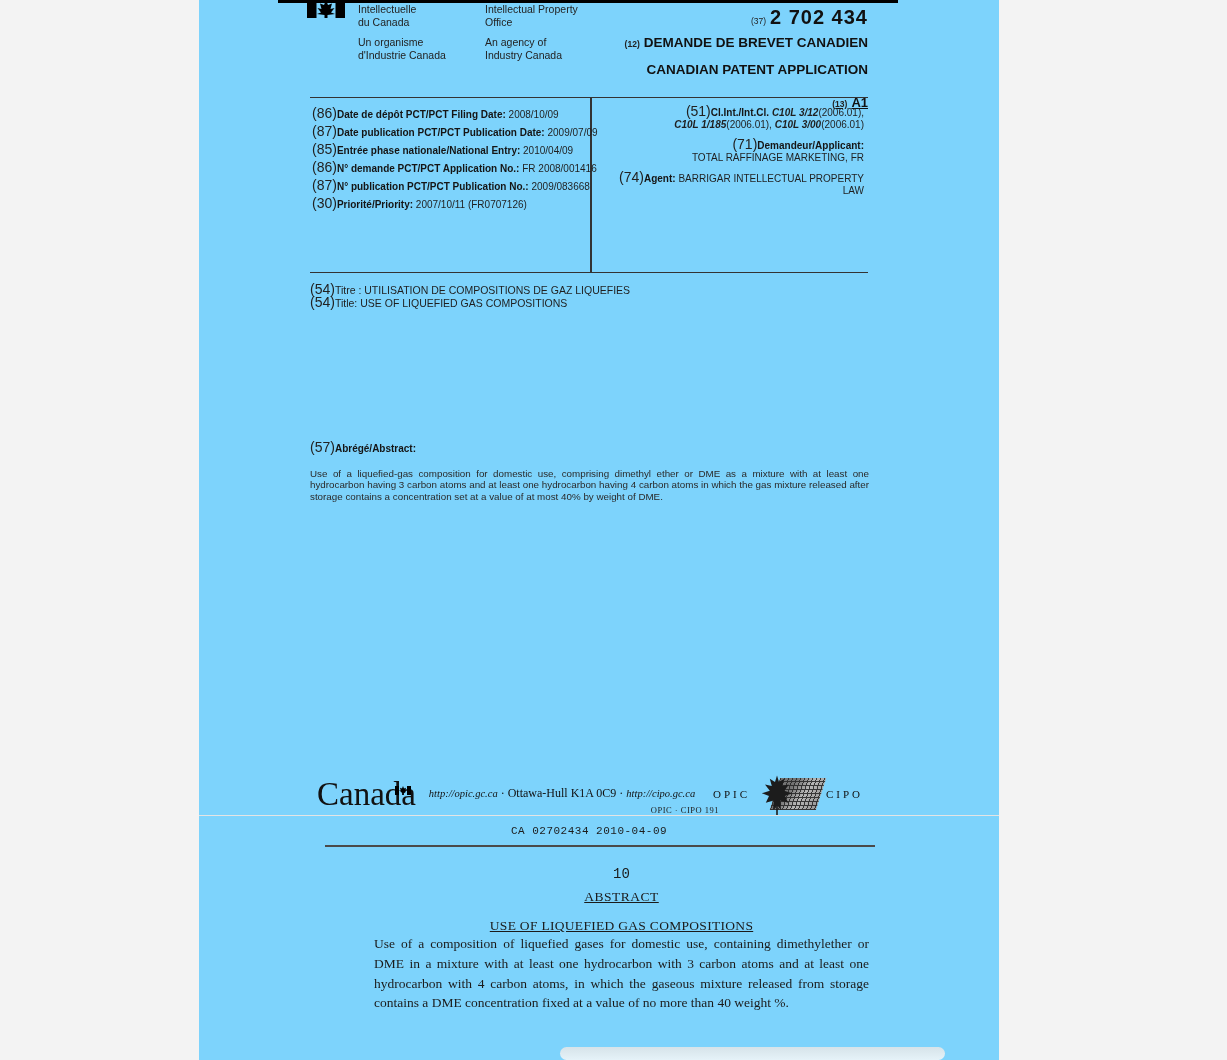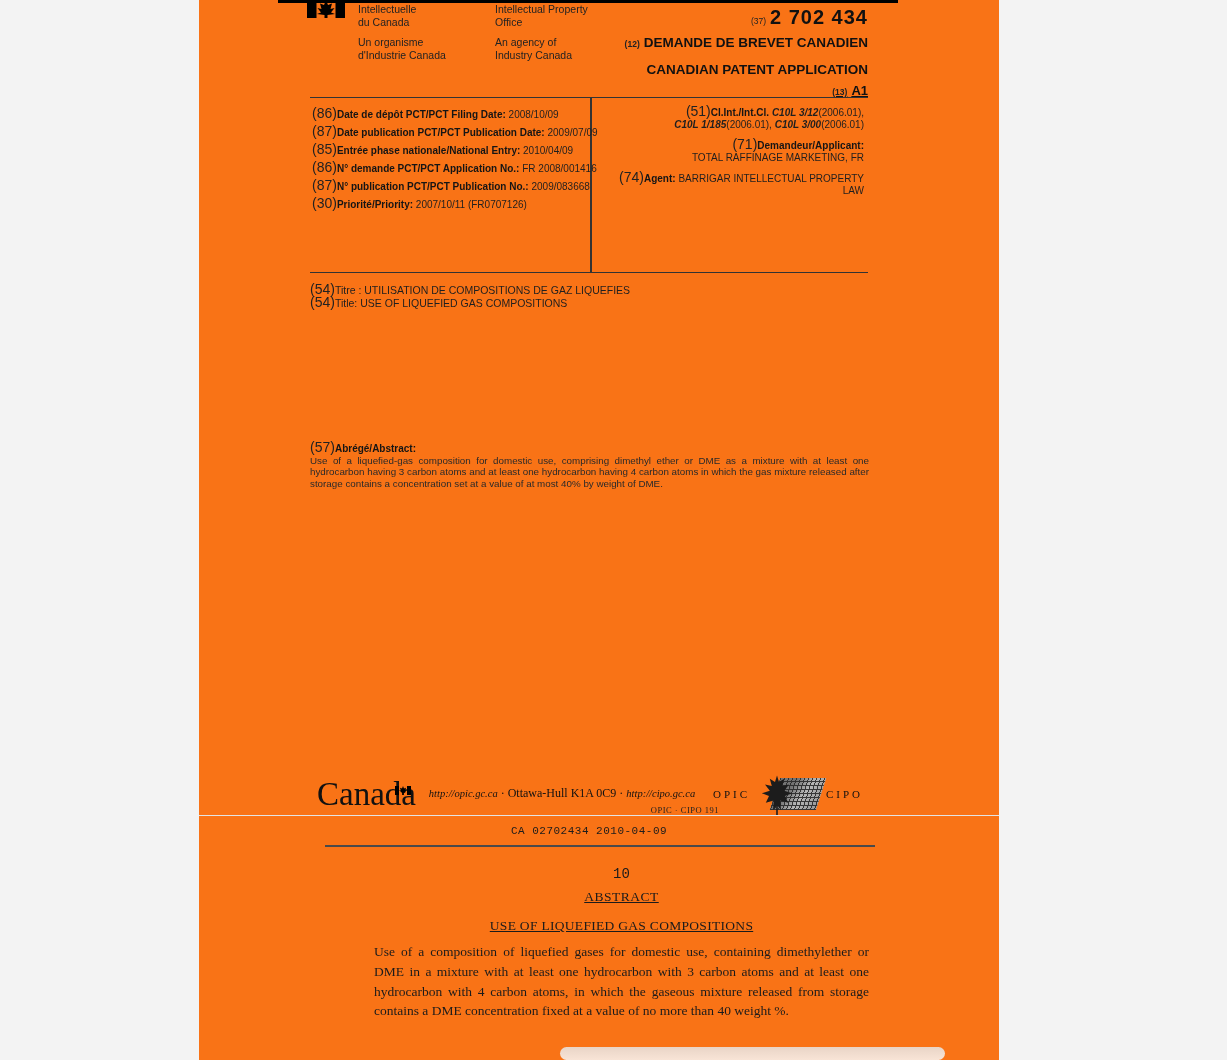--- a/index.html
+++ b/index.html
@@ -1,32 +1,32 @@
 <!DOCTYPE html>
 <html><head>
 <meta charset="utf-8">
 <style>
   * { margin:0; padding:0; box-sizing:border-box; }
   html,body { width:1227px; height:1060px; background:#f3f3f3; overflow:hidden;
               font-family:"Liberation Sans", sans-serif; }
-  .page { position:absolute; left:199px; top:0; width:800px; height:1060px; background:#f97316; color:#1f1f1f; }
+  .page { position:absolute; left:199px; top:0; width:800px; height:1060px; background:#7dd3fc; color:#1f1f1f; }
 
   
   .topbar { position:absolute; left:79px; top:0; width:620px; height:3px; background:#000; }
   .flag-badge { position:absolute; left:108px; top:0; width:38px; height:18px; }
   .agency-col { position:absolute; top:3px; font-size:10.5px; line-height:12.5px; color:#222; }
   .agency-fr { left:159px; }
-  .agency-en { left:296px; }
+  .agency-en { left:286px; }
   .agency-sub { margin-top:8px; }
 
   .pubblock { position:absolute; left:420px; top:6px; width:249px; text-align:right; }
   .paren { font-size:8.5px; color:#222; margin-right:4px; letter-spacing:0; }
   .pubnum { font-size:20px; font-weight:bold; letter-spacing:1px; color:#111; }
   .kindline { font-size:13.5px; font-weight:bold; color:#111; line-height:23px; margin-top:2px; }
-  .kindcode { font-size:13px; font-weight:bold; color:#111; margin-top:2px;text-decoration:underline; }
+  .kindcode { font-size:13px; font-weight:bold; color:#111; margin-top:14px;text-decoration:underline; }
 
   
   .biblio { position:absolute; left:111px; top:97px; width:558px; height:176px;
             border-top:1.5px solid #333; border-bottom:1.5px solid #333; font-size:10px; }
   .biblio .vsep { position:absolute; left:280px; top:0; bottom:0; width:1.5px; background:#333; }
   .bib-left { position:absolute; left:2px; top:7px; width:272px; }
   .bib-left .row { line-height:16px; white-space:nowrap; }
   .bib-right { position:absolute; left:288px; top:7px; width:266px;text-align:right; }
   .fnum { font-size:14px; color:#222; margin-right:0; }
   .flabel { font-weight:bold; color:#151515; }
@@ -35,21 +35,21 @@
   .rfield { line-height:12px; margin-bottom:7px; }
   .rindent { padding-left:18px; }
 
   
   .titles { position:absolute; left:111px; top:284px; font-size:10.5px; line-height:11.5px; }
   .titles .row { white-space:nowrap; }
 
   
   .abstract { position:absolute; left:111px; top:442px; width:559px; }
   .abstract .hd { font-size:10px; line-height:11px; }
-  .abstract .txt { margin-top:1px; font-size:9.8px; line-height:11.3px; text-align:justify; color:#2a2a2a; }
+  .abstract .txt { margin-top:14px; font-size:9.8px; line-height:11.3px; text-align:justify; color:#2a2a2a; }
 
   
   .wordmark { position:absolute; left:118px; top:776px; font-family:"Liberation Serif", serif;
               font-size:33px; color:#111; letter-spacing:0px; }
   .wm-flag { position:absolute; left:196px; top:781px; width:16px; height:9px; }
   .addr { position:absolute; left:218px; top:786px; width:290px; text-align:center;
           font-family:"Liberation Serif", serif; font-size:12px; color:#111; white-space:nowrap; }
   .addr .url { font-style:italic; font-size:10.5px; }
   .docref { position:absolute; left:230px; top:805px; width:290px; text-align:right;
             font-family:"Liberation Serif", serif; font-size:8.5px; letter-spacing:0.5px; color:#222; }
@@ -69,21 +69,21 @@
   .stamp { position:absolute; left:190px; top:825px; width:400px; text-align:center;
            font-family:"Liberation Mono", monospace; font-size:11px; letter-spacing:0.5px; color:#1c1c1c; }
   .footrule { position:absolute; left:126px; top:845px; width:550px; height:1.5px; background:#4a4a4a; }
 
   
   .bodypage { position:absolute; left:175px; top:866px; width:495px;
               font-family:"Liberation Serif", serif; color:#1b1b1b; }
   .pgnum { text-align:center; font-size:14px;font-family:Liberation Mono, monospace; }
   .bp-h1 { text-align:center; font-size:13.5px; letter-spacing:0.5px; text-decoration:underline; margin-top:7px; }
   .bp-h2 { text-align:center; font-size:13.5px; letter-spacing:0.3px; text-decoration:underline; margin-top:13px; }
-  .bp-body { margin-top:8px; font-size:13.5px; line-height:19.8px; text-align:justify; }
+  .bp-body { margin-top:0; font-size:13.5px; line-height:19.8px; text-align:justify; }
 
   .bottom-shadow { position:absolute; left:361px; top:1047px; width:385px; height:13px; border-radius:7px;
                    background:linear-gradient(180deg,#e6e6e6,#f8f8f8); opacity:.85; }
 </style>
 </head>
 <body>
 
 <div class="page">
 
   <div class="topbar"></div>

